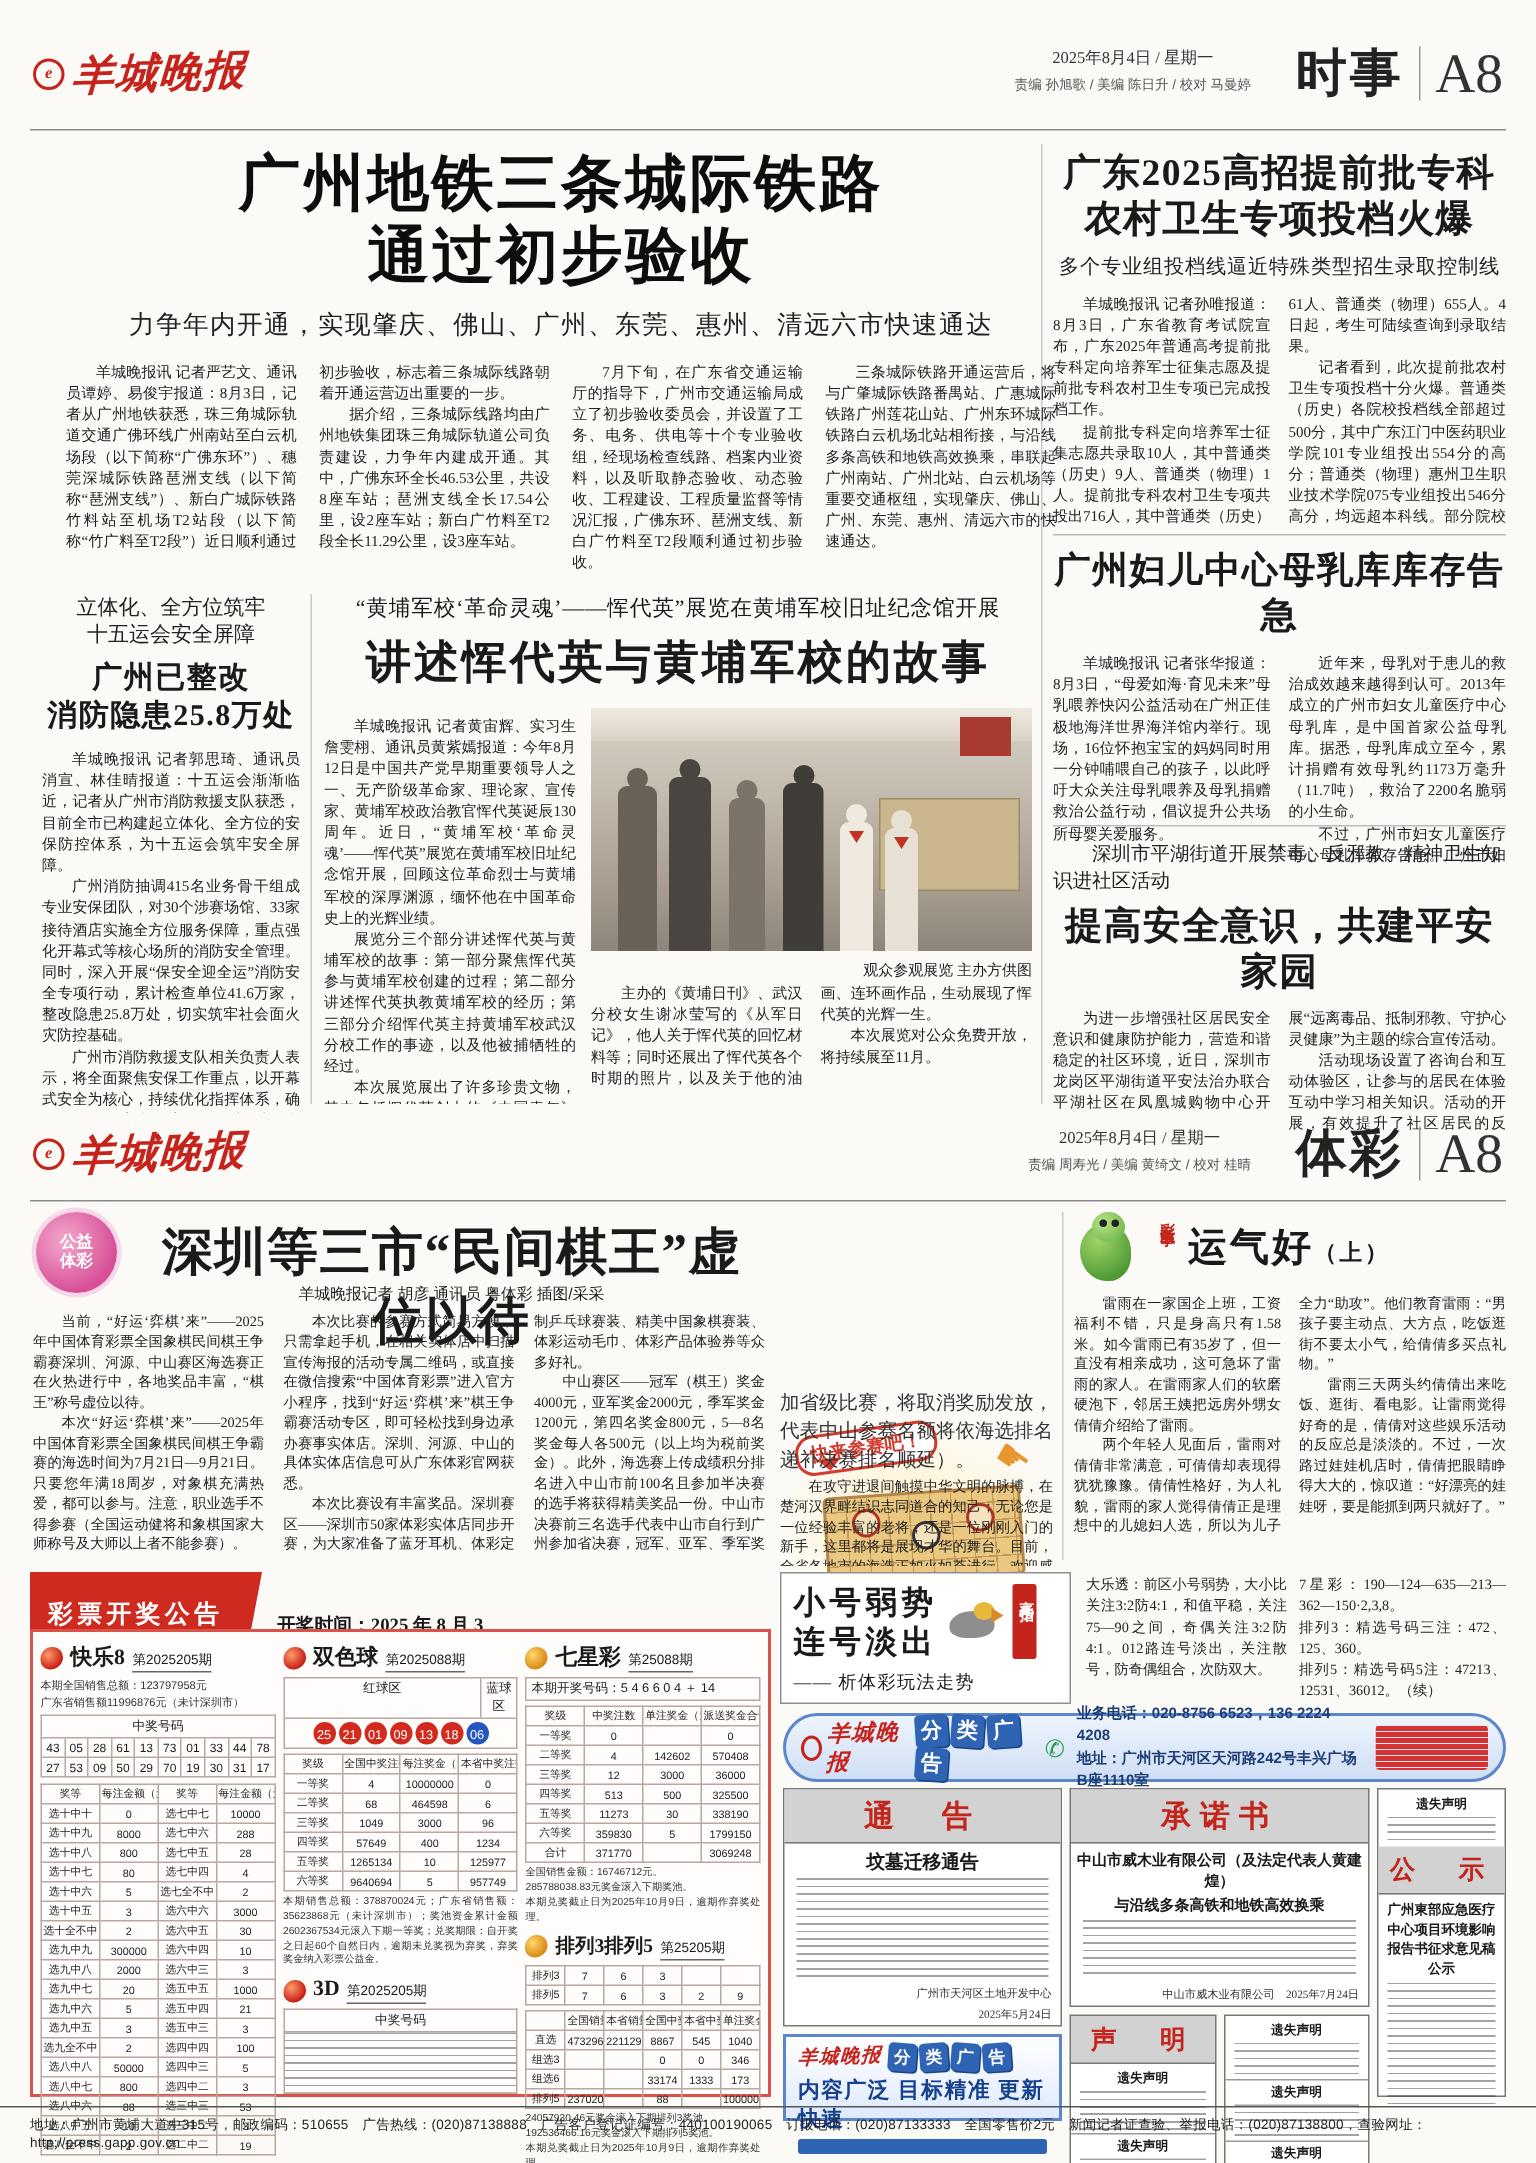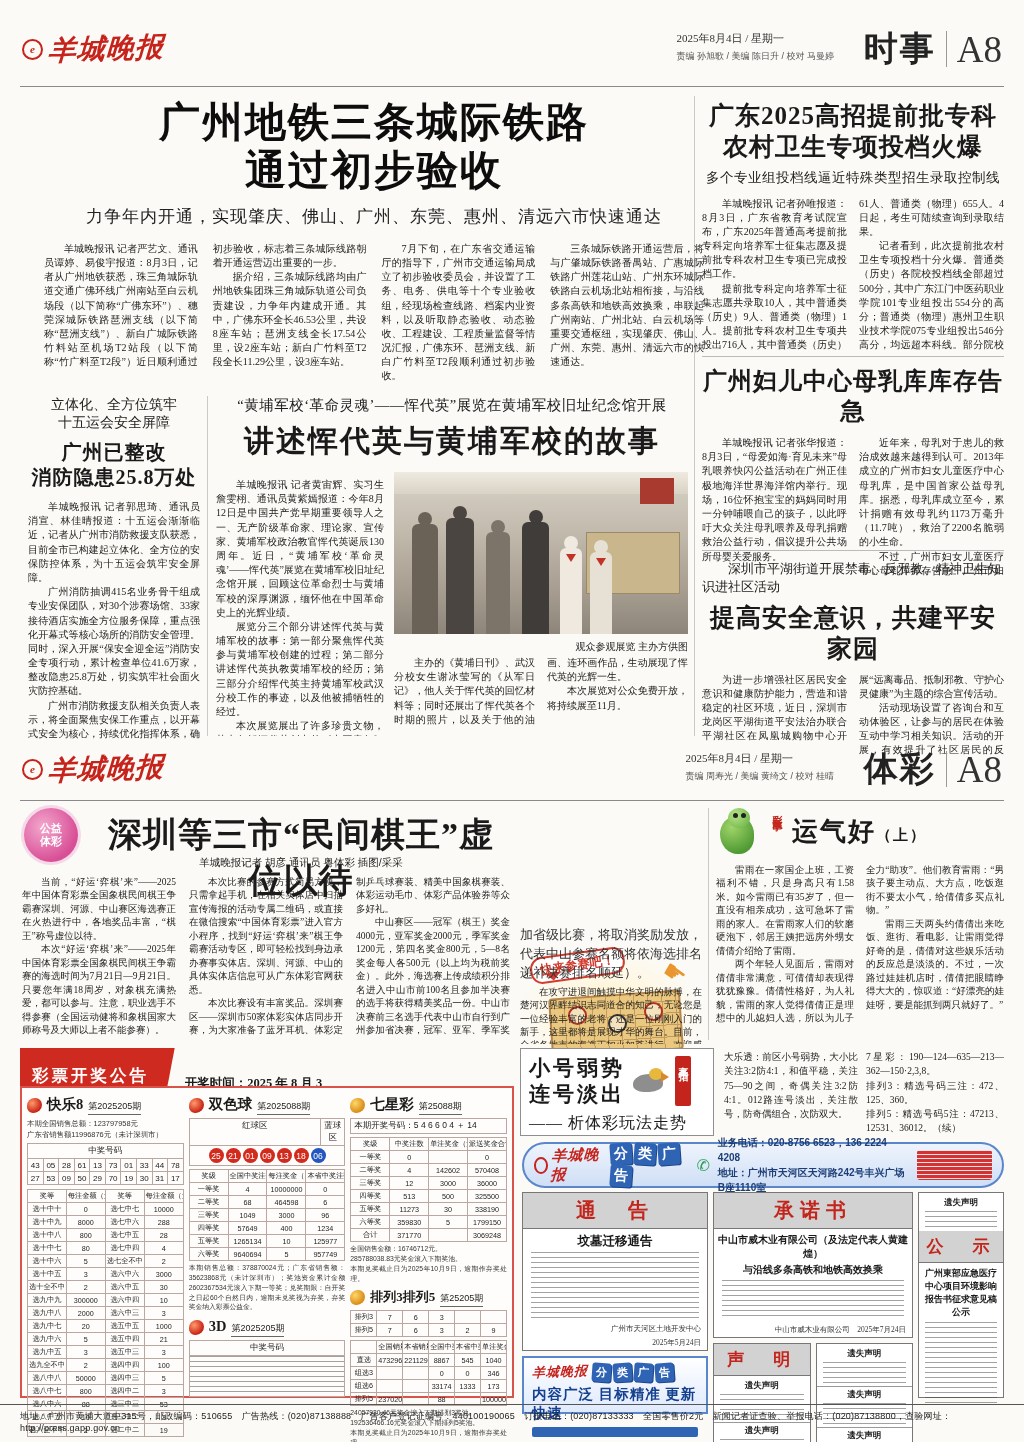--- a/index.html
+++ b/index.html
@@ -4,21 +4,21 @@
 <style>
   html,body{margin:0;padding:0;background:#dedbd4;}
   .page{position:relative;width:1024px;height:1442px;margin:0 auto;background:#fbfaf6;
         font-family:"Liberation Serif","DejaVu Serif",serif;color:#1a1a1a;overflow:hidden;}
   .abs{position:absolute;}
   
   .brand{display:flex;align-items:center;gap:5px;color:#c5231b;}
   .brand .mark{width:17px;height:17px;border:2px solid #c5231b;border-radius:50%;display:flex;
         align-items:center;justify-content:center;font-size:11px;font-weight:bold;font-style:italic;}
   .brand .bt{font-size:28px;font-weight:bold;font-style:italic;letter-spacing:1px;transform:rotate(-2deg) skewX(-5deg);}
-  .dateline{text-align:left;font-size:11px;color:#333;}
+  .dateline{text-align:center;font-size:11px;color:#333;}
   .dateline .staff{font-size:9px;color:#555;margin-top:4px;font-family:"Liberation Sans",sans-serif;}
   .secblock{display:flex;align-items:center;gap:10px;}
   .secname{font-size:34px;font-weight:bold;color:#222;letter-spacing:2px;}
   .secdiv{width:1px;height:36px;background:#999;}
   .pageno{font-size:37px;color:#333;}
   .hr{height:1px;background:#8a8a8a;}
   .vr{width:1px;background:#c9c9c9;}
   
   .lead-h{font-size:41px;font-weight:900;text-align:center;line-height:1.18;letter-spacing:2px;color:#0d0d0d;}
   .lead-sub{font-size:17px;text-align:center;letter-spacing:1px;color:#222;margin-top:10px;}
@@ -98,21 +98,21 @@
         text-align:center;padding:1.5px 0;font-family:"Liberation Sans",sans-serif;}
   .ballrow{display:flex;gap:2px;align-items:center;border:1px solid #b9a7a0;padding:2px;justify-content:center;}
   .ballrow span{width:15px;height:15px;border-radius:50%;background:#d22b1e;color:#fff;font-size:8.5px;
         display:flex;align-items:center;justify-content:center;font-family:"Liberation Sans",sans-serif;}
   .ballrow .blue{background:#2356c0;}
   .lnote{font-size:6.8px;color:#333;line-height:1.45;text-align:justify;font-family:"Liberation Sans",sans-serif;margin-top:2px;}
   .lnote div{margin:0;}
   
   .tips-box{border:1.5px solid #8f8f8f;background:#fff;padding:6px 8px;box-sizing:border-box;}
   .tips-t{font-size:21px;font-weight:900;line-height:1.25;letter-spacing:3px;}
-  .tips-sub{font-size:16px;margin-top:5px;letter-spacing:1px;font-family:Liberation Serif, serif;}
+  .tips-sub{font-size:12px;margin-top:5px;letter-spacing:1px;font-family:Liberation Serif, serif;}
   .bird{position:relative;width:34px;height:26px;}
   .bird .bd{position:absolute;left:0;top:6px;width:30px;height:18px;border-radius:60% 50% 50% 40%;background:#8e8e8e;}
   .bird .hd{position:absolute;left:16px;top:0;width:14px;height:12px;border-radius:50%;background:#e8b83c;}
   .bird .bk{position:absolute;left:28px;top:4px;width:0;height:0;border:5px solid transparent;border-left:8px solid #d8892c;}
   .tips-txt{font-size:9.5px;line-height:1.5;text-align:justify;color:#222;white-space:pre-line;overflow:hidden;}
   
   .ads-banner{display:flex;align-items:center;gap:8px;border:2px solid #5a86cc;border-radius:26px;
         background:linear-gradient(180deg,#eef4fc,#cfdff6);padding:4px 10px;box-sizing:border-box;}
   .tile{display:inline-block;background:#2f64b5;color:#fff;font-weight:bold;font-size:14px;
         padding:2px 4px;border-radius:3px;margin-right:2px;transform:rotate(-4deg);

